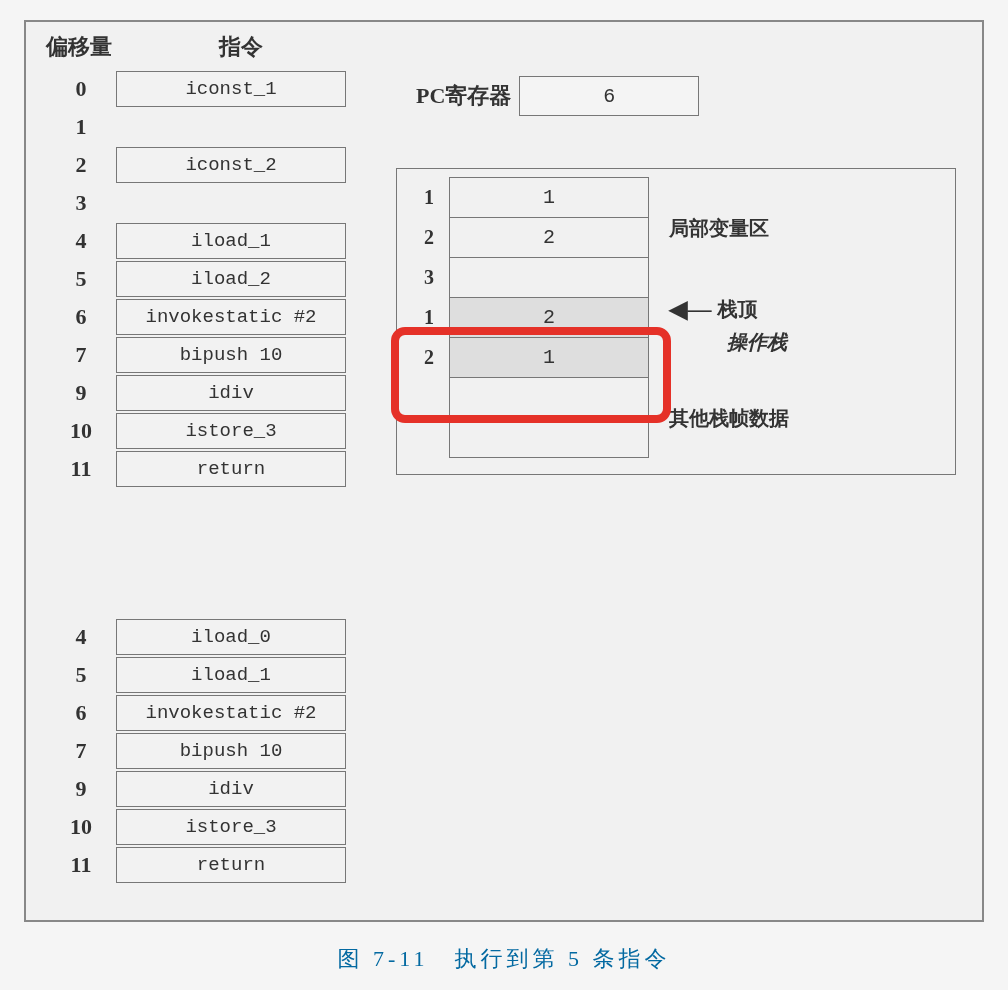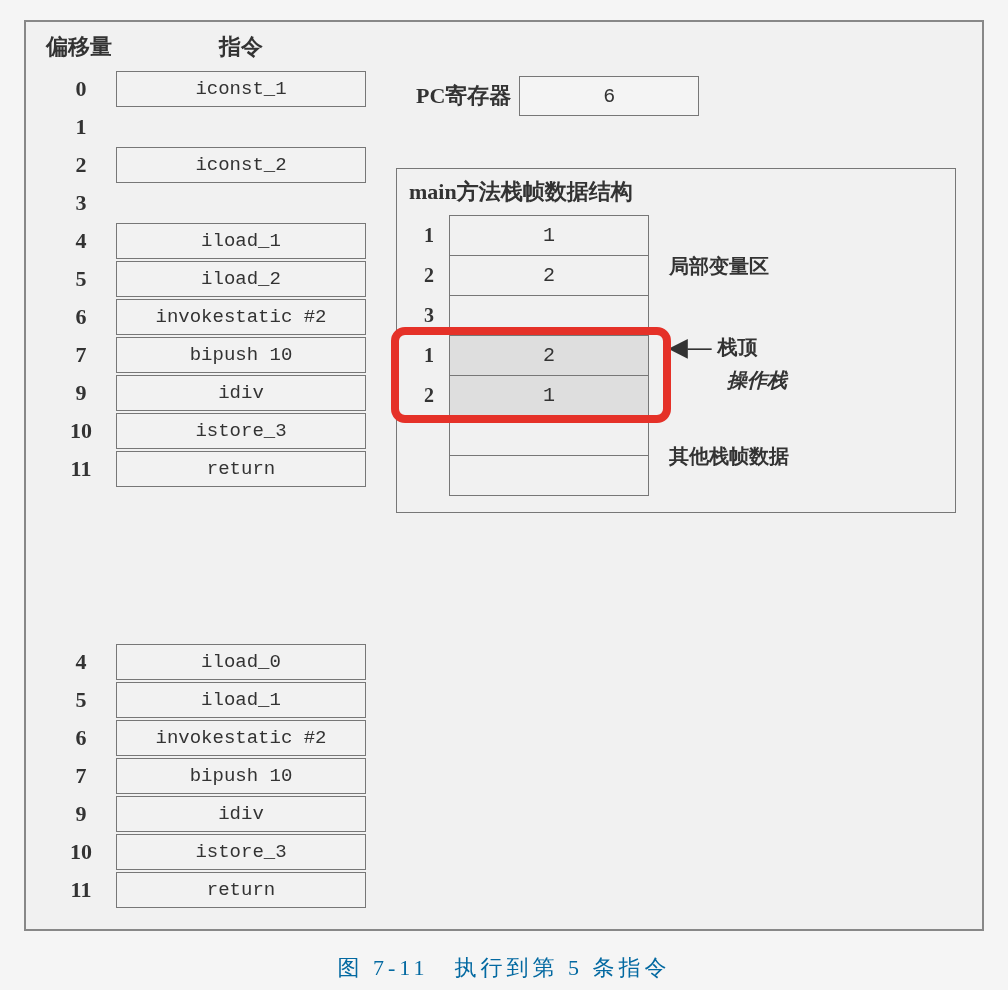--- a/index.html
+++ b/index.html
@@ -8,21 +8,21 @@
     padding: 20px;
     font-family: "SimSun", "宋体", serif;
     background: #f5f5f5;
     color: #333;
     width: 1008px;
   }
   .outer-frame {
     border: 2px solid #888;
     width: 960px;
     margin: 0 auto;
-    padding: 10px 20px 20px 20px;
+    padding: 10px 20px 36px 20px;
     background: #f1f1f1;
     position: relative;
   }
   .header-row {
     display: flex;
     font-weight: bold;
     font-size: 22px;
     margin-bottom: 8px;
   }
   .header-offset { width: 95px; }
@@ -37,21 +37,21 @@
     align-items: center;
     height: 38px;
   }
   .offset {
     width: 70px;
     font-size: 22px;
     font-weight: bold;
     text-align: center;
   }
   .instr-cell {
-    width: 250px;
+    width: 230px;
     height: 36px;
     border: 1px solid #777;
     font-family: "Courier New", monospace;
     font-size: 19px;
     display: flex;
     align-items: center;
     justify-content: center;
     background: #f2f2f2;
   }
   .right-col { flex: 1; position: relative; }
@@ -204,21 +204,20 @@
         </div>
       </div>
 
     <div class="right-col">
       <div class="pc-row">
         <span class="pc-label">PC寄存器</span>
         <span class="pc-box">6</span>
       </div>
 
       <div class="frame-box">
-        <div class="frame-title">main方法栈帧数据结构</div>
         <div class="frame-inner">
           <div class="idx-col" id="idx-col">
               <div class="idx-cell">1</div>
               <div class="idx-cell">2</div>
               <div class="idx-cell">3</div>
               <div class="idx-cell">1</div>
               <div class="idx-cell">2</div>
               <div class="idx-cell"></div>
               <div class="idx-cell"></div>
             </div>

